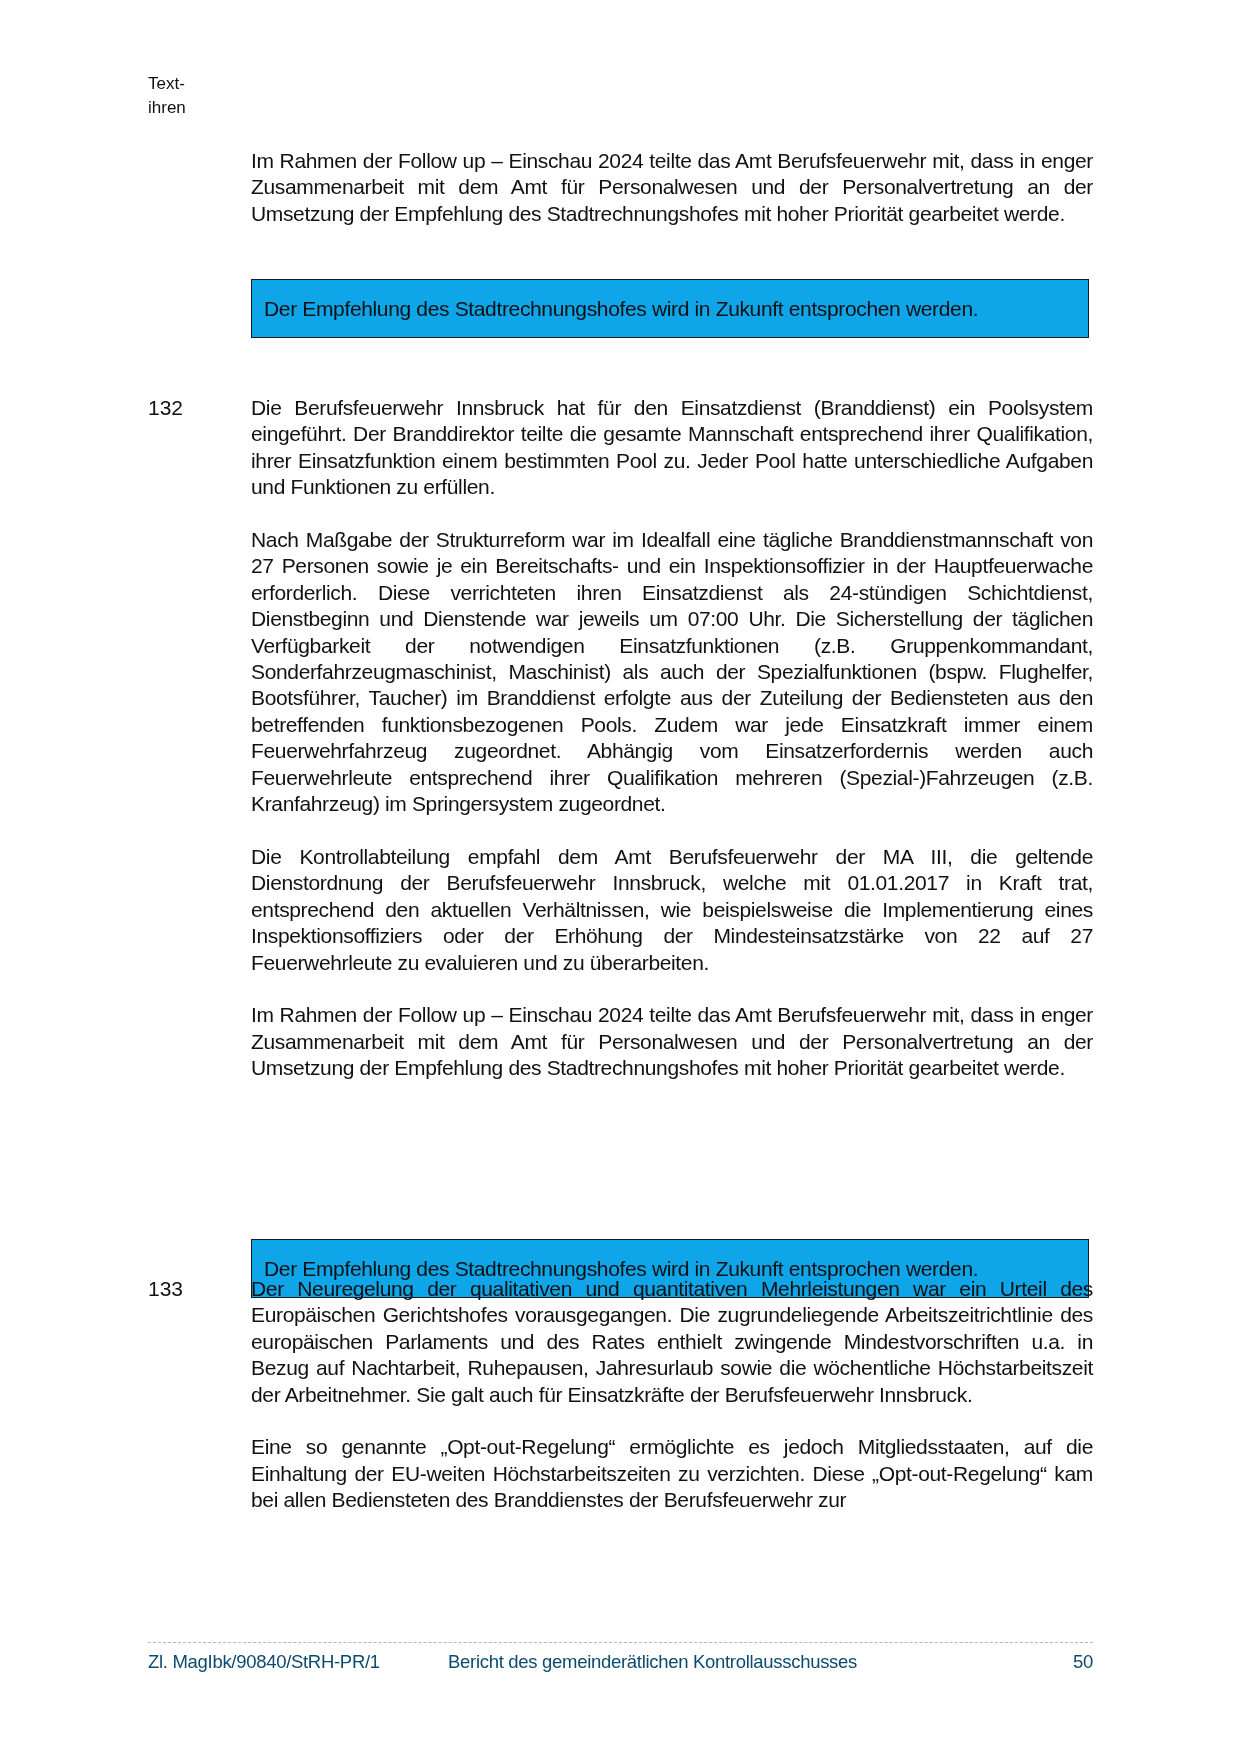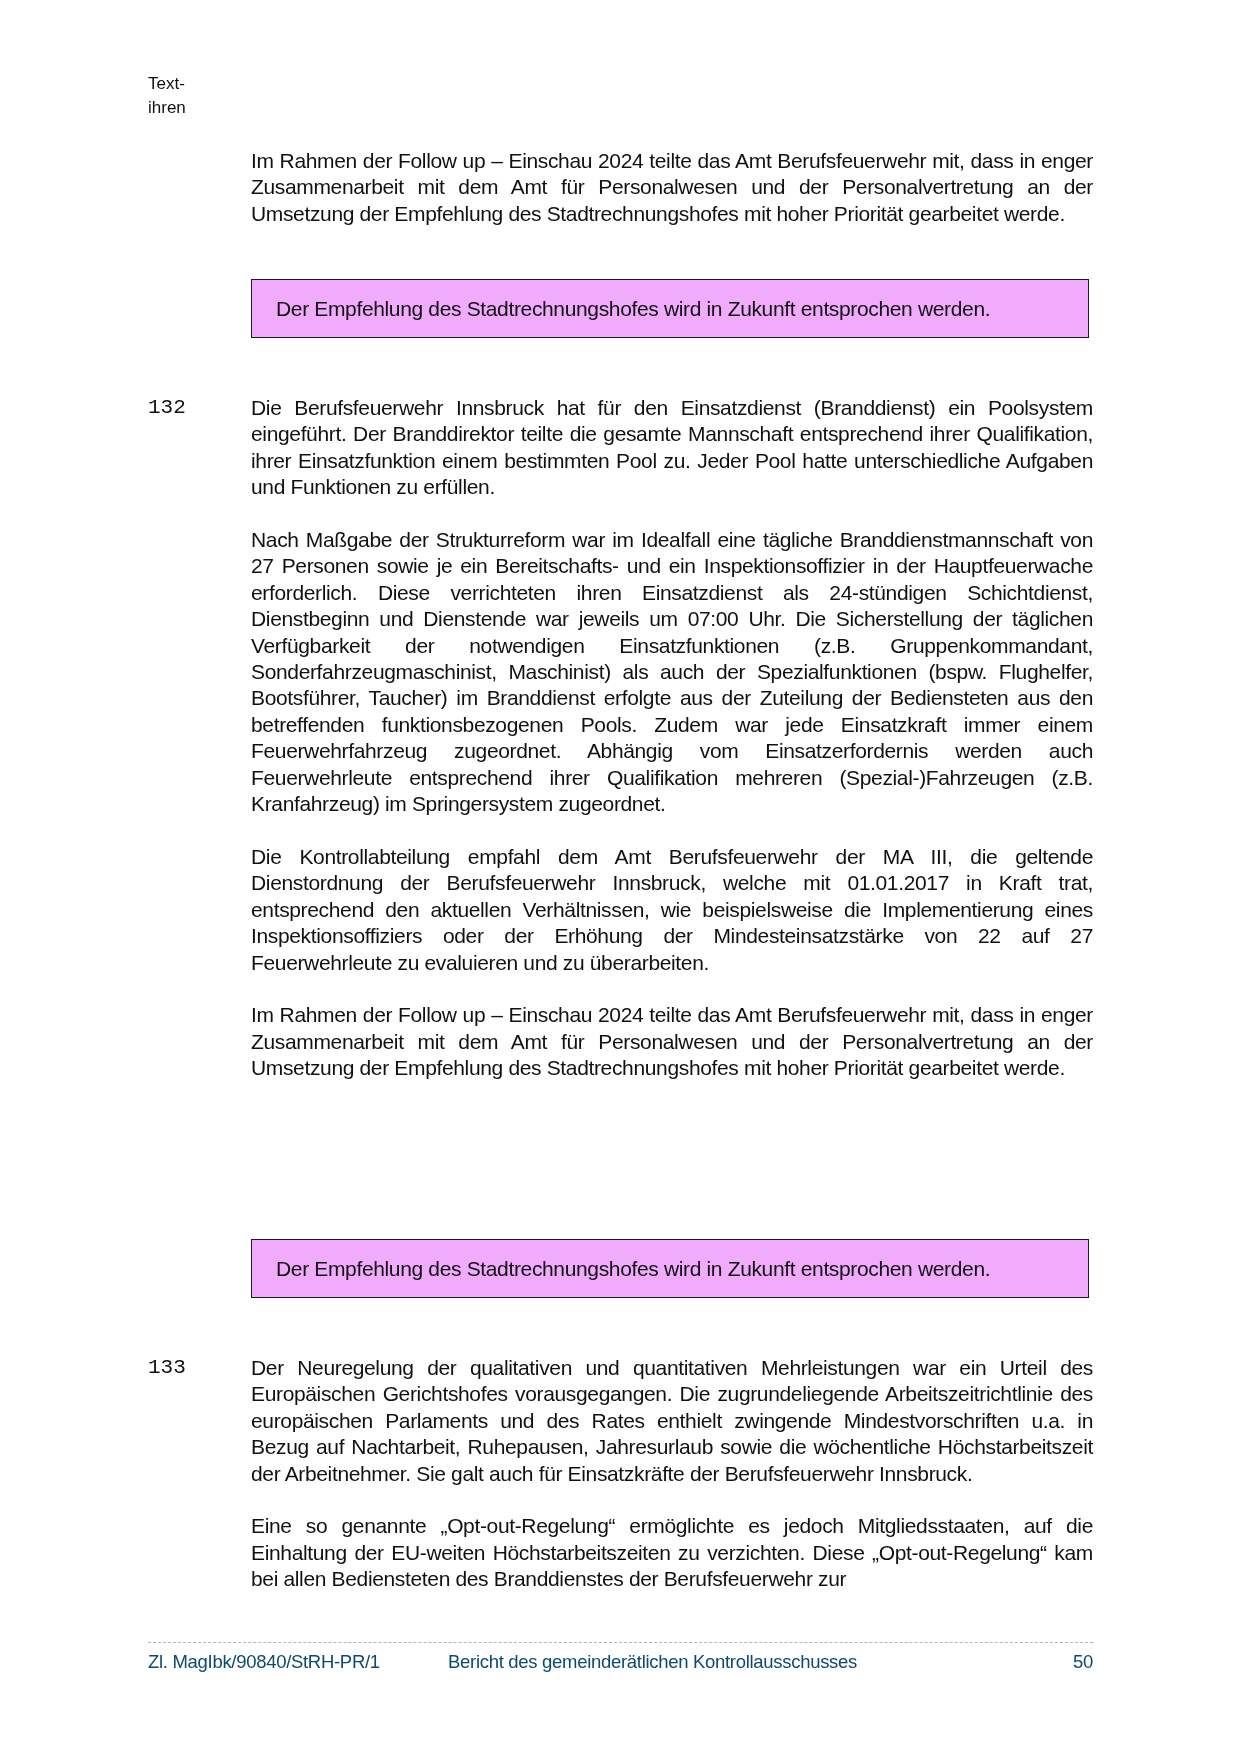--- a/index.html
+++ b/index.html
@@ -1,27 +1,27 @@
 <!DOCTYPE html>
 <html><head>
 <meta charset="utf-8">
 <style>
   html, body { margin: 0; padding: 0; background: #ffffff; }
   body { width: 1241px; height: 1754px; position: relative; overflow: hidden;
          font-family: "Liberation Sans", sans-serif; color: #111111; }
   .margin-label { position: absolute; left: 148px; top: 72px; font-size: 17px; line-height: 24px; color: #111; }
   .block { position: absolute; left: 148px; width: 945px; }
   .row { display: flex; }
-  .tz { width: 103px; flex: none; font-size: 21px; line-height: 26.4px; font-family: Liberation Mono, monospace; }
+  .tz { width: 103px; flex: none; font-size: 21px; line-height: 26.4px; }
   .col { width: 842px; flex: none; }
   p { margin: 0 0 26.4px 0; font-size: 21px; line-height: 26.4px; text-align: justify;
       letter-spacing: -0.35px; word-spacing: 0px; hyphens: manual; }
   p.last { margin-bottom: 0; }
-  .box { border: 1.5px solid #1a1a1a; background: #f0abfc; height: 59px; box-sizing: border-box;
-         display: flex; align-items: center; padding-left: 24px; width: 838px;
+  .box { border: 1.5px solid #1a1a1a; background: #0ea5e9; height: 59px; box-sizing: border-box;
+         display: flex; align-items: center; padding-left: 12px; width: 838px;
          font-size: 21px; letter-spacing: -0.35px; }
   .footer-line { position: absolute; left: 148px; top: 1642px; width: 945px; height: 0;
                  border-top: 1.5px dashed #b5b5b5; }
   .footer { position: absolute; left: 148px; top: 1651px; width: 945px; font-size: 18.5px; color: #0c4a6e;
             display: flex; letter-spacing: -0.3px; }
   .footer .ref { width: 280px; }
   .footer .title { flex: 1; margin-left: 20px; }
   .footer .page { text-align: right; }
 </style>
 </head>
@@ -66,21 +66,21 @@
   <div class="row">
     <div class="tz"></div>
     <div class="col">
       <div class="box">
         <span>Der Empfehlung des Stadtrechnungshofes wird in Zukunft entsprochen werden.</span>
       </div>
     </div>
   </div>
 </div>
 
-<div class="block" style="top:1355px;">
+<div class="block" style="top:1276px;">
   <div class="row">
     <div class="tz">133</div>
     <div class="col">
       <p>Der Neuregelung der qualitativen und quantitativen Mehrleistungen war ein Urteil des Europäischen Gerichtshofes vorausgegangen. Die zugrundeliegende Arbeits­zeitrichtlinie des europäischen Parlaments und des Rates enthielt zwingende Mindestvorschriften u.a. in Bezug auf Nachtarbeit, Ruhepausen, Jahresurlaub sowie die wöchentliche Höchstarbeitszeit der Arbeitnehmer. Sie galt auch für Einsatzkräfte der Berufsfeuerwehr Innsbruck.</p>
       <p class="last">Eine so genannte „Opt-out-Regelung“ ermöglichte es jedoch Mitgliedsstaaten, auf die Einhaltung der EU-weiten Höchstarbeitszeiten zu verzichten. Diese „Opt-out-Regelung“ kam bei allen Bediensteten des Branddienstes der Berufsfeuerwehr zur</p>
     </div>
   </div>
 </div>
 
 <div class="footer-line"></div>

